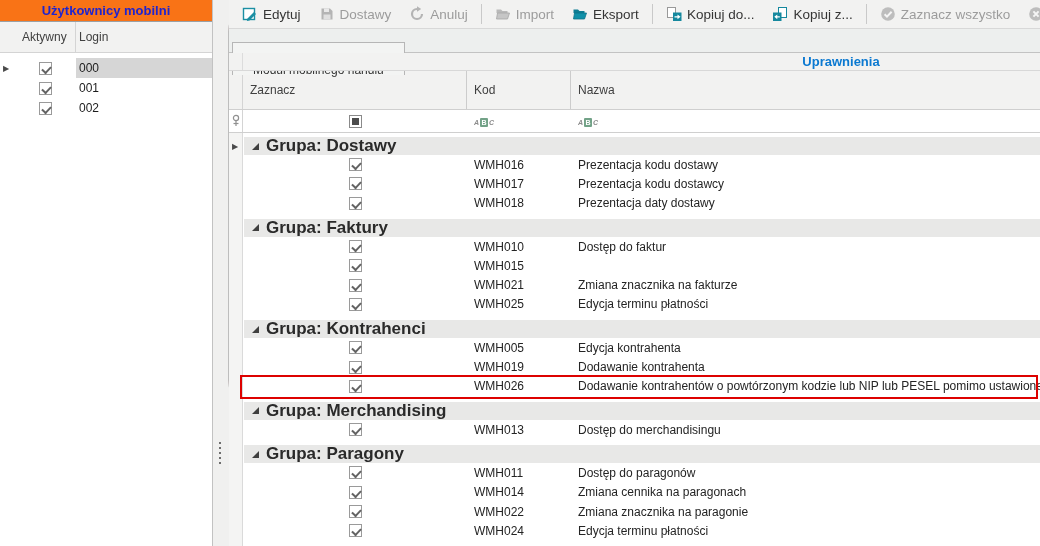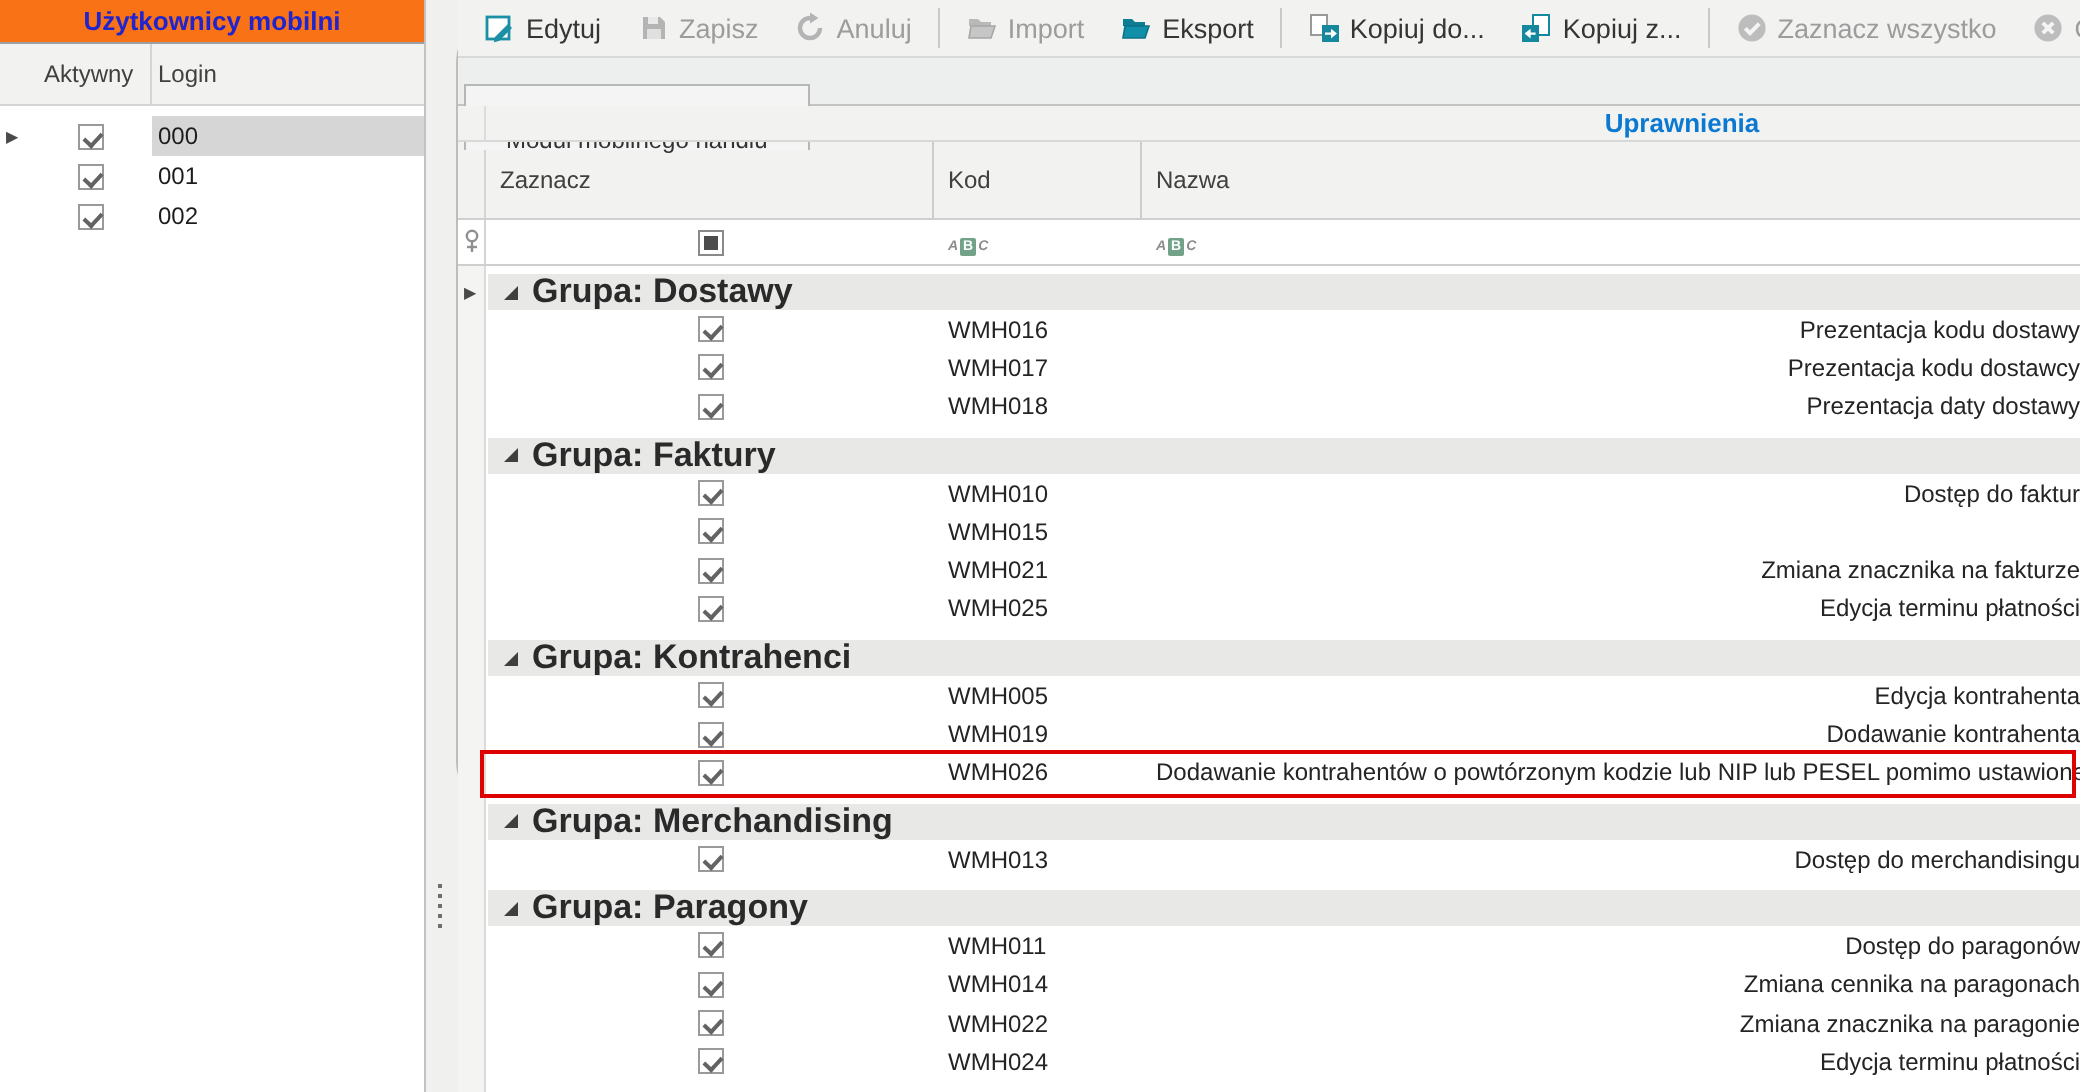--- a/index.html
+++ b/index.html
@@ -90,21 +90,21 @@
   .rows-wrap { position:relative; margin-left:15px; }
   .g-gap { height:6px; }
   .g-gap.first { height:4px; }
   .group-row { height:18px; background:#e8e8e7; display:flex; align-items:center; padding-left:8px; position:relative; }
   .group-row .cur { position:absolute; left:-12px; font-size:8px; color:#4a4a4a; }
   .tri { width:0; height:0; border-bottom:7px solid #3f3f3f; border-left:7px solid transparent; margin-right:7px; flex:none; }
   .group-label { font-weight:bold; font-size:17px; color:#2a2a2a; }
   .data-row { height:19.3px; display:flex; align-items:center; position:relative; }
   .dr-check { width:223px; display:flex; justify-content:center; }
   .dr-kod { width:104px; padding-left:7px; color:#242424; }
-  .dr-nazwa { flex:1; padding-left:7px; color:#242424; white-space:nowrap; overflow:hidden;text-align:right; }
+  .dr-nazwa { flex:1; padding-left:7px; color:#242424; white-space:nowrap; overflow:hidden; }
   .data-row.highlighted::after { content:""; position:absolute; left:-4px; right:2px; top:-2px; bottom:-3px;
     border:2px solid #dd0100; pointer-events:none; }
 </style>
 </head>
 <body>
 
 <div class="left-panel">
   <div class="lp-caption">Użytkownicy mobilni</div>
   <div class="lp-header">
     <div class="c-ind"></div>
@@ -158,21 +158,21 @@
         <span class="tb-lb">Edytuj</span>
       </div>
       <div class="tb-btn disabled">
         <span class="tb-ic">
           <svg width="16" height="16" viewBox="0 0 16 16">
             <path d="M2.5 2.5 H11 L13.5 5 V13.5 H2.5 Z" fill="#b4b4b4"></path>
             <rect x="5" y="2.5" width="5" height="3.5" fill="#e9e9e9"></rect>
             <rect x="4.5" y="8.5" width="7" height="5" fill="#e0e0e0"></rect>
           </svg>
         </span>
-        <span class="tb-lb">Zapisz</span>
+        <span class="tb-lb">Dostawy</span>
       </div>
       <div class="tb-btn disabled">
         <span class="tb-ic">
           <svg width="16" height="16" viewBox="0 0 16 16">
             <path d="M13 8 A5 5 0 1 1 8 3" fill="none" stroke="#b4b4b4" stroke-width="2.2"></path>
             <path d="M8 0.2 L8 5.8 L12.2 3 Z" fill="#b4b4b4"></path>
           </svg>
         </span>
         <span class="tb-lb">Anuluj</span>
       </div>

